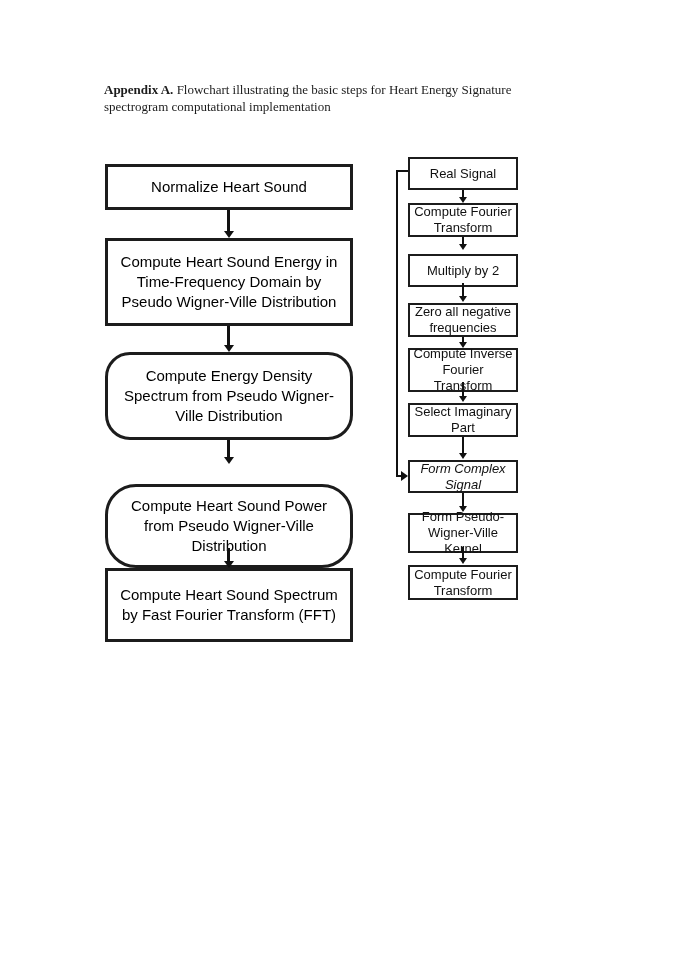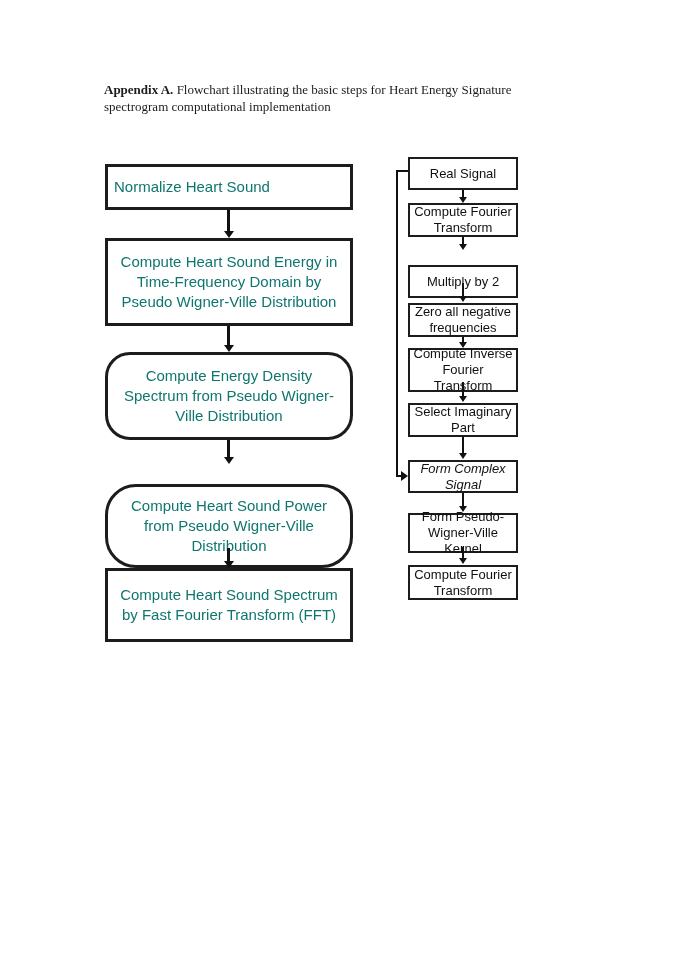--- a/index.html
+++ b/index.html
@@ -28,26 +28,26 @@
   .flowchart { position: absolute; left: 0; top: 0; width: 685px; height: 969px; }
 
   .lbox {
     position: absolute;
     left: 105px;
     width: 248px;
     border: 3px solid #1c1c1c;
     background: #ffffff;
     display: flex;
     align-items: center;
-    justify-content: flex-start;
+    justify-content: center;
     text-align: center;
     font-size: 15px;
     line-height: 1.32;
     padding: 2px 6px;
-    color: #0f766e;
+    color: #000000;
   }
   .rbox {
     position: absolute;
     left: 408px;
     width: 110px;
     border: 2px solid #1c1c1c;
     background: #ffffff;
     display: flex;
     align-items: center;
     justify-content: center;
@@ -119,21 +119,21 @@
 
     <div class="vline" style="left:227px; top:548px; width:3px; height:13px;"></div>
     <div class="tri-down-lg" style="left:224px; top:561px;"></div>
 
     <div class="rbox" style="top:157px; height:33px;">
       <span>Real Signal</span>
     </div>
     <div class="rbox" style="top:203px; height:34px;">
       <span>Compute Fourier Transform</span>
     </div>
-    <div class="rbox" style="top:265px; height:33px;">
+    <div class="rbox" style="top:254px; height:33px;">
       <span>Multiply by 2</span>
     </div>
     <div class="rbox" style="top:303px; height:34px;">
       <span>Zero all negative frequencies</span>
     </div>
     <div class="rbox" style="top:348px; height:44px;">
       <span>Compute Inverse Fourier Transform</span>
     </div>
     <div class="rbox" style="top:403px; height:34px;">
       <span>Select Imaginary Part</span>

